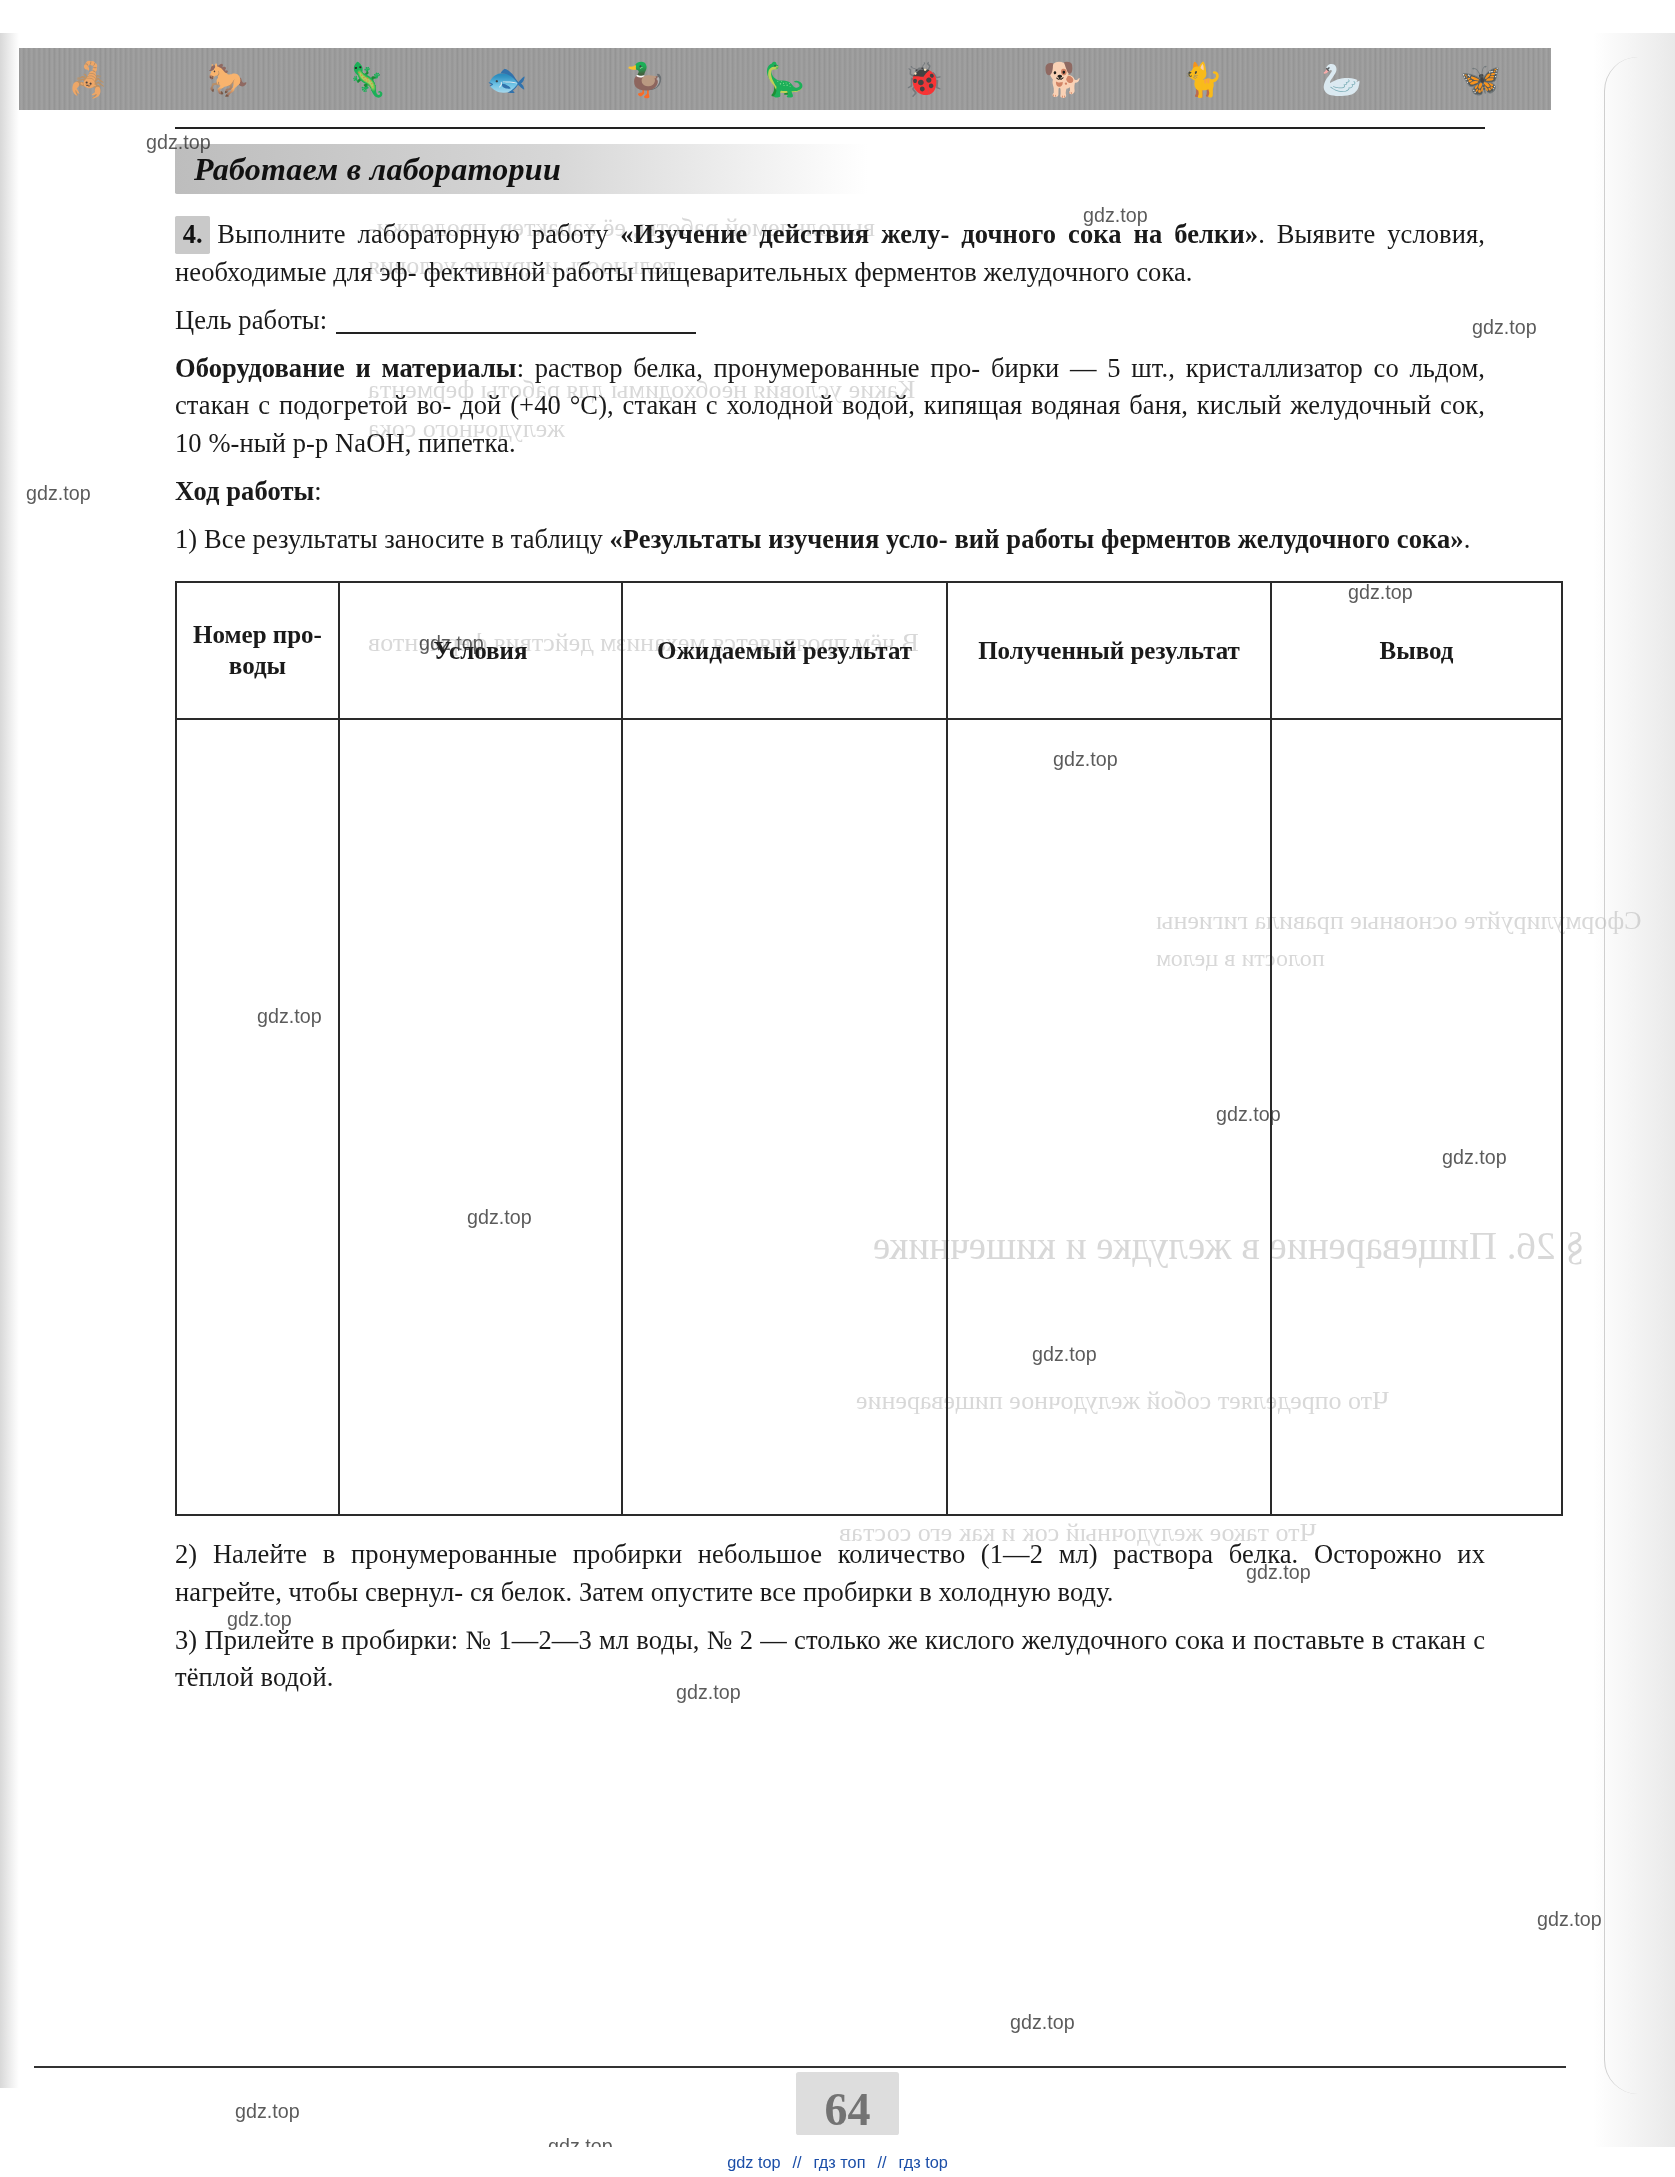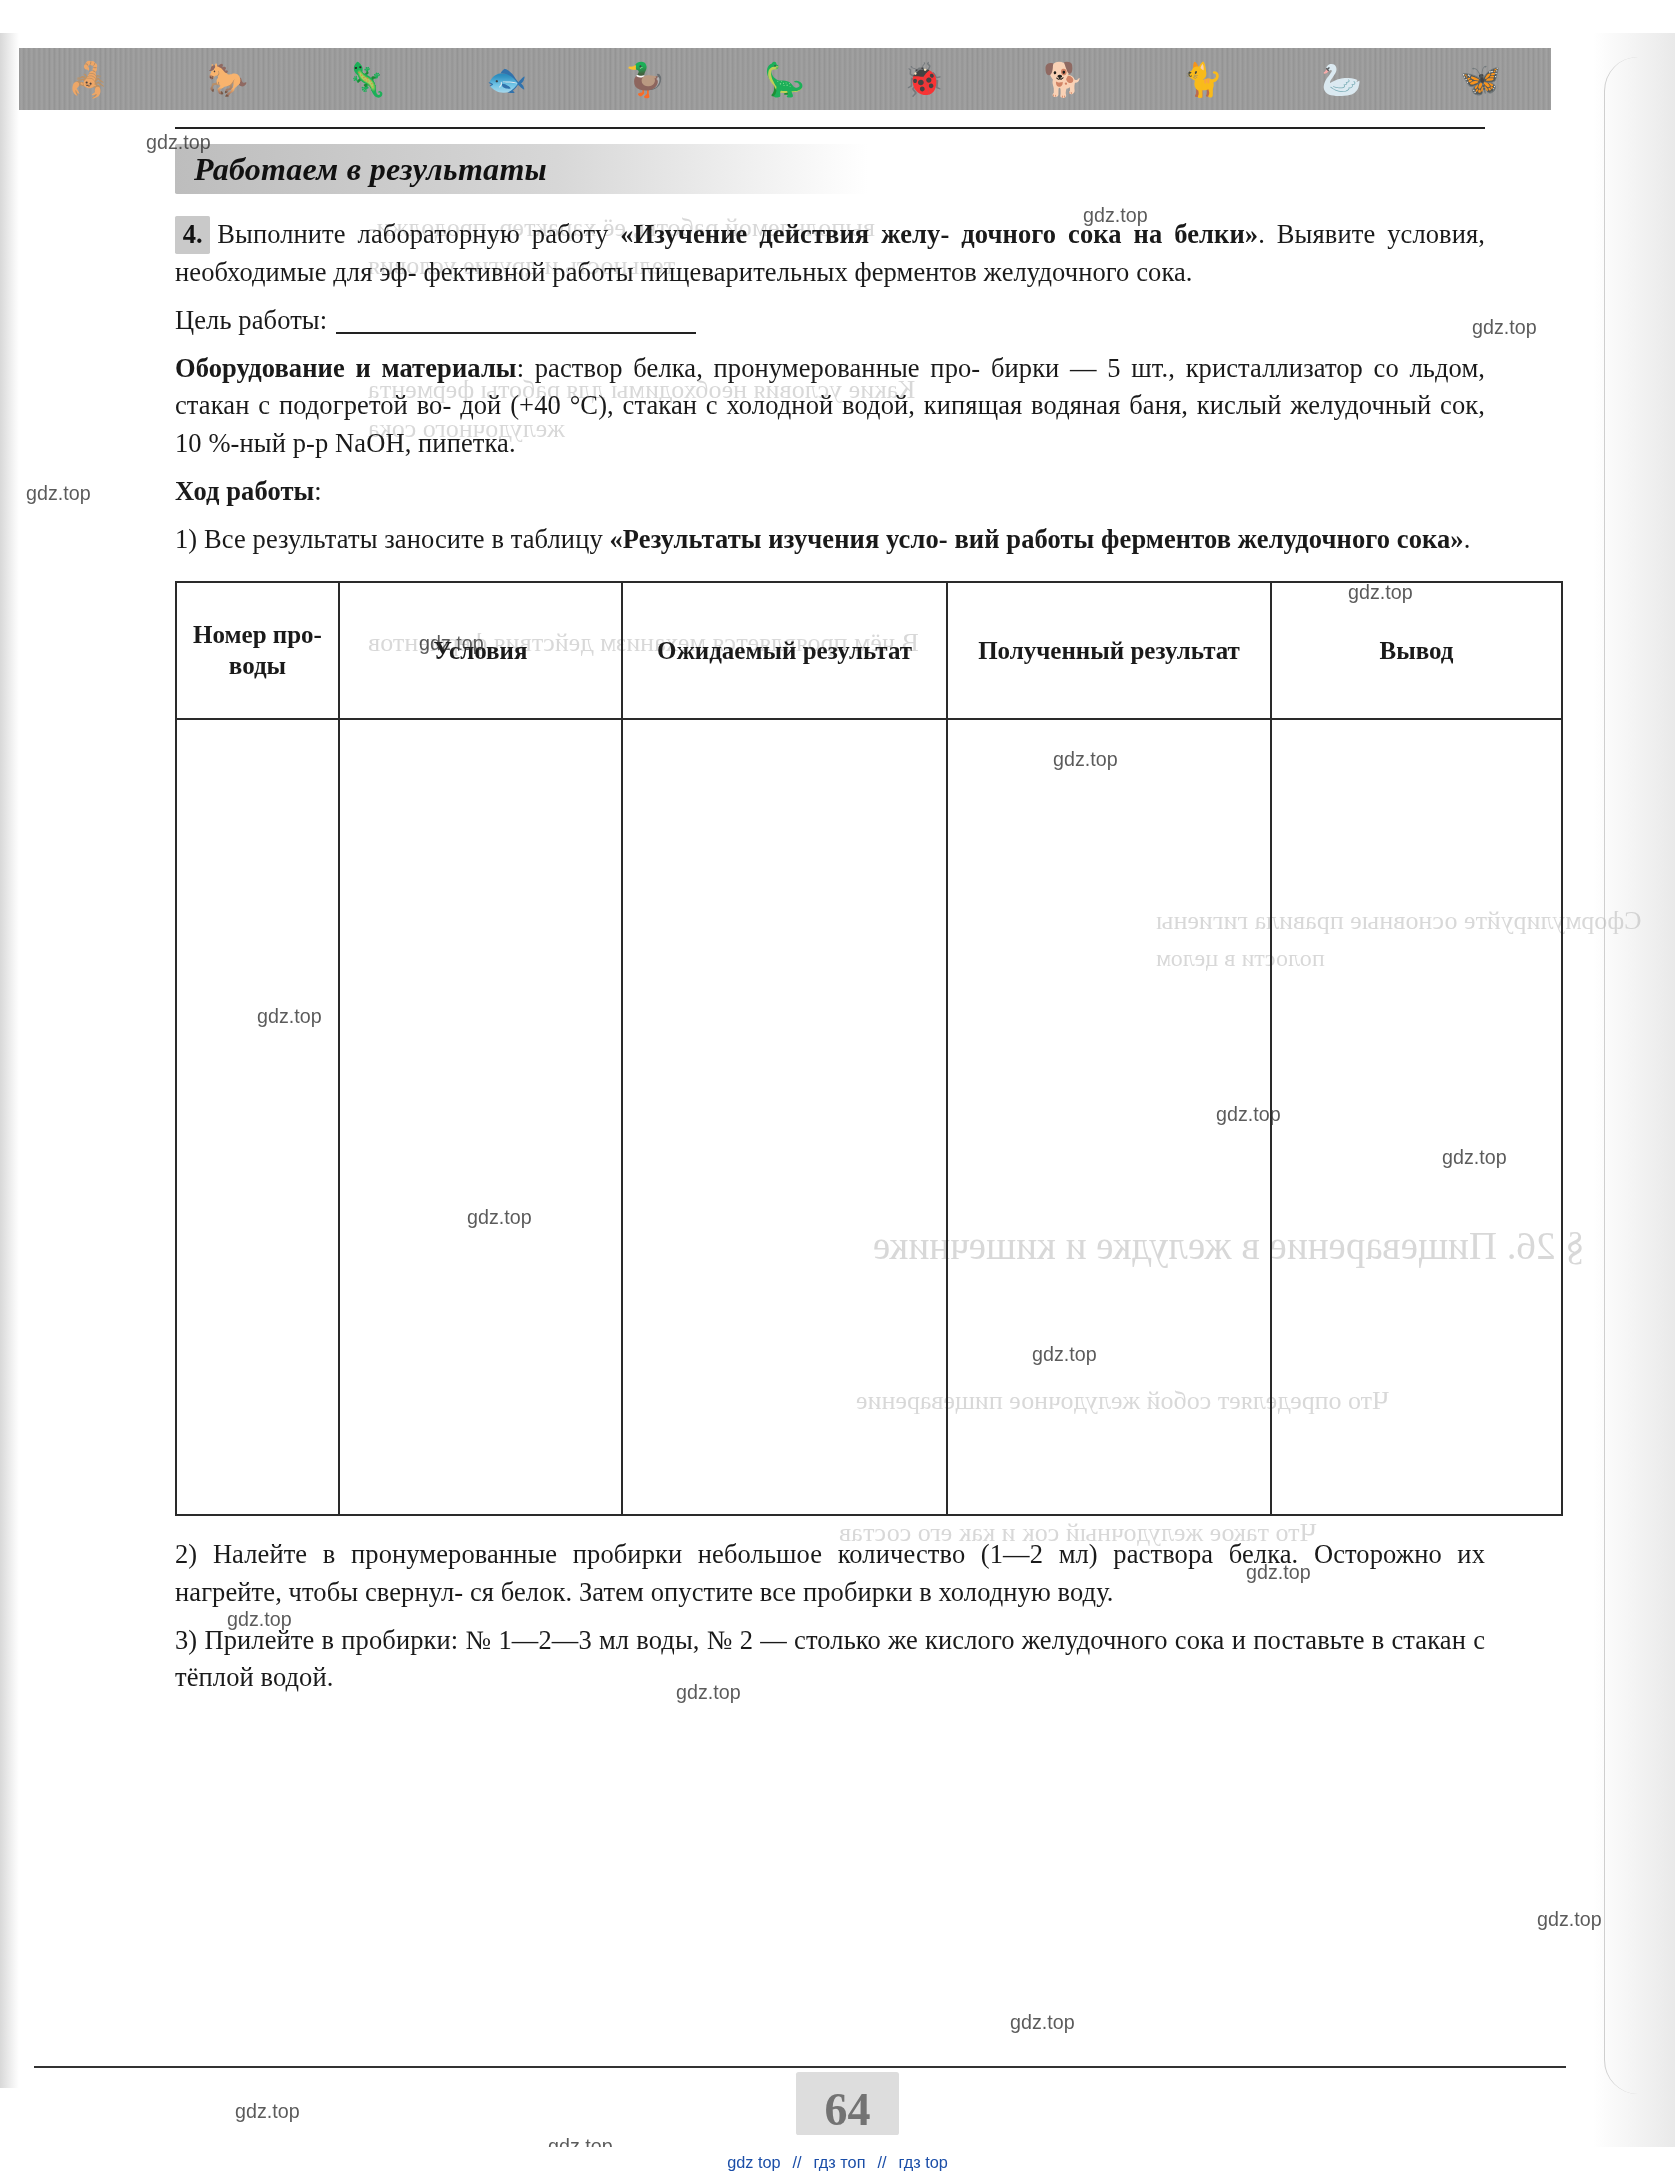--- a/index.html
+++ b/index.html
@@ -282,21 +282,21 @@
       <div class="ghost" style="left: 856px; top: 1353px; font-size: 26px;">Что определяет собой желудочное пищеварение</div>
       <div class="ghost" style="left: 839px; top: 1485px; font-size: 26px;">Что такое желудочный сок и как его состав</div>
     </div>
 
   <div class="content">
 
     <div class="rule-top"></div>
 
     <div class="banner">
       <div class="banner-bg"></div>
-      <div class="banner-text">Работаем в результаты</div>
+      <div class="banner-text">Работаем в лаборатории</div>
     </div>
 
     <p class="body">
       <span class="task-num">4.</span><span>Выполните лабораторную работу </span><span class="b">«Изучение действия желу-</span>
       <span class="b">дочного сока на белки»</span><span>. Выявите условия, необходимые для эф-</span>
       <span>фективной работы пищеварительных ферментов желудочного сока.</span>
     </p>
 
     <p class="body">
       <span>Цель работы:</span><span class="goal-line"></span>

